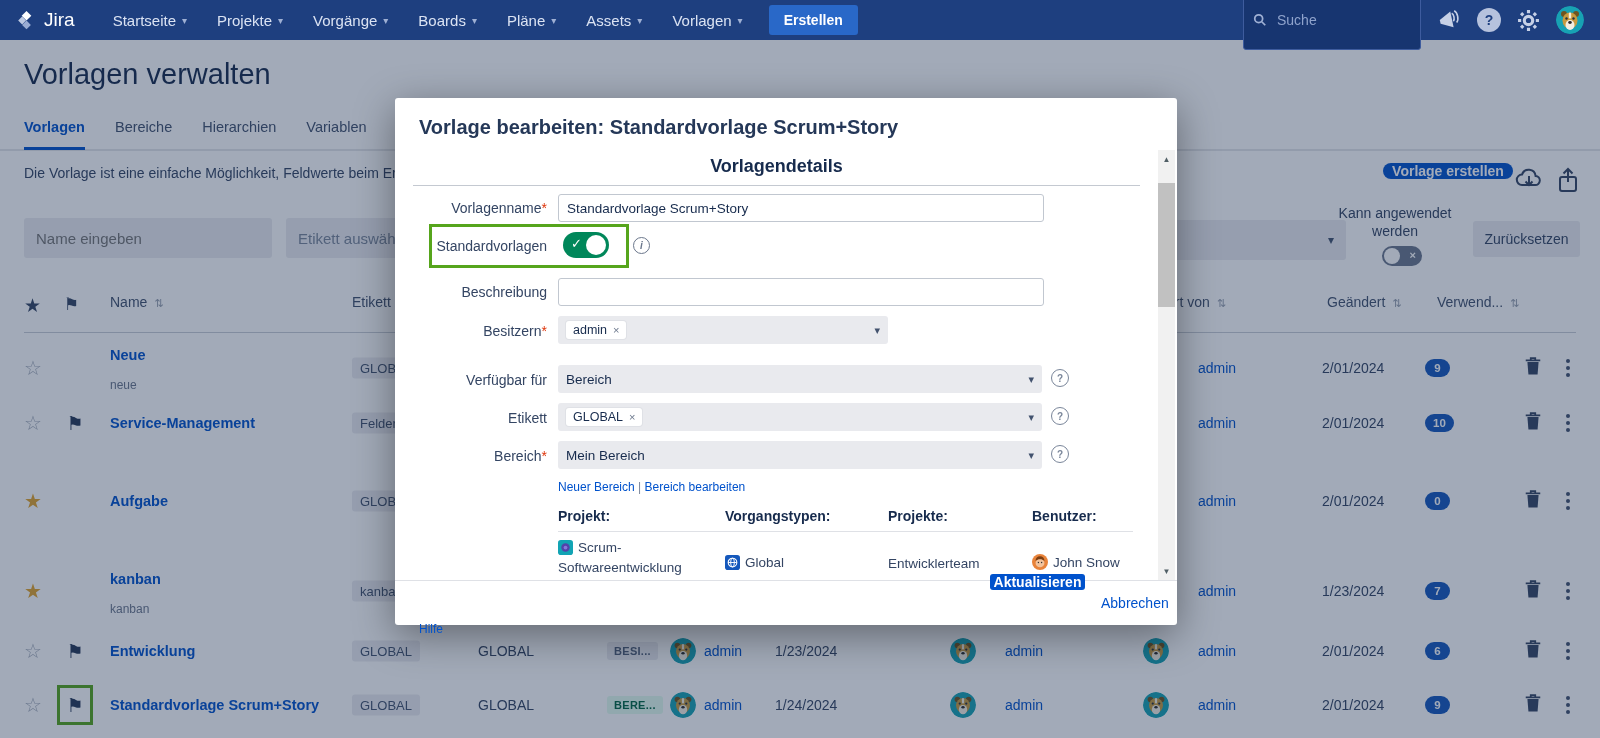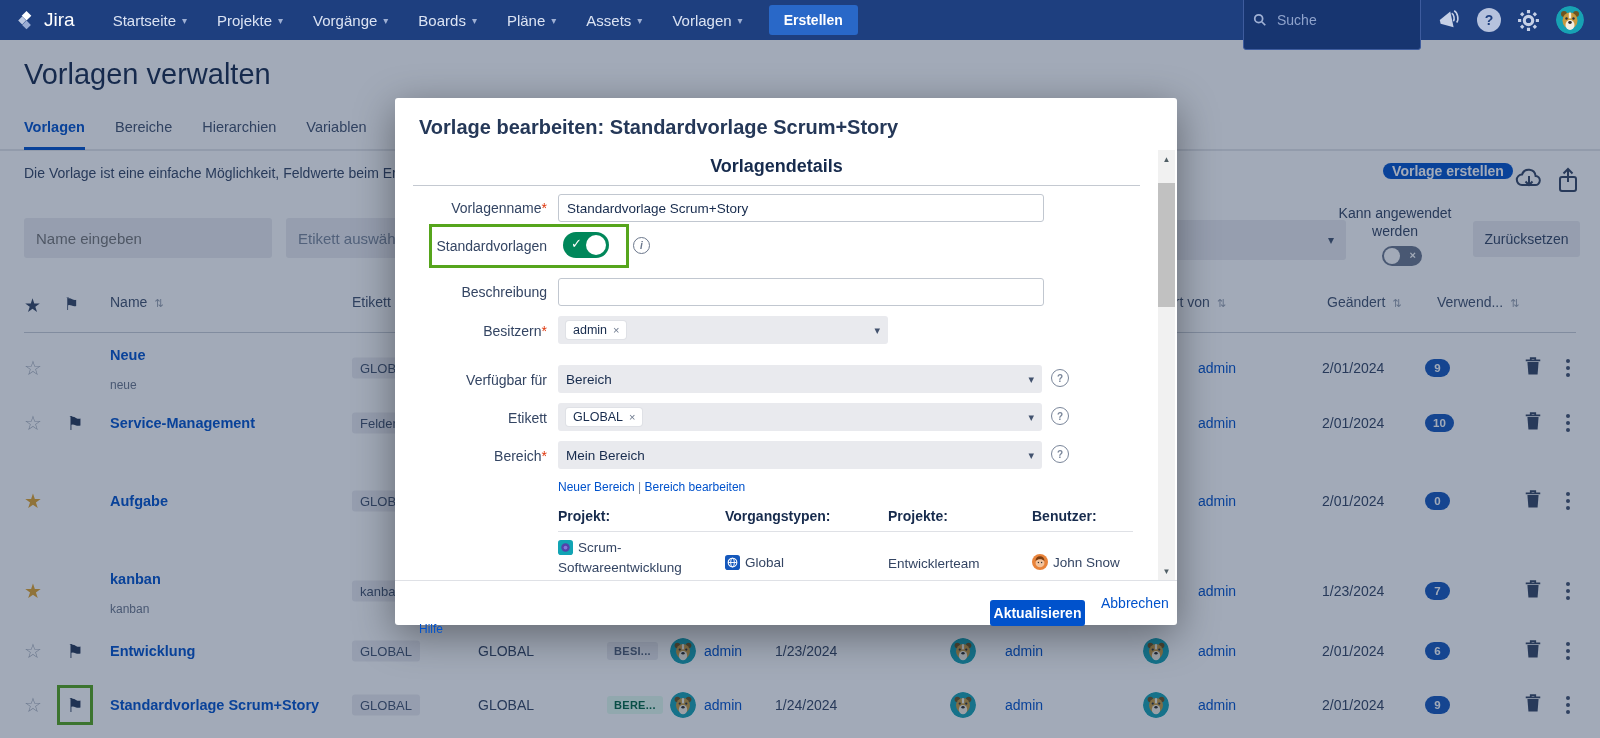--- a/index.html
+++ b/index.html
@@ -109,21 +109,21 @@
     color:#6b778c;font-size:10px;font-weight:700;font-style:italic;display:flex;align-items:center;justify-content:center;cursor:pointer;}
   .m-links{left:163px;top:382px;font-size:12px;color:#0052cc;}
   .m-links .sep{color:#7a869a;}
   .mt-h{top:410px;font-size:14px;font-weight:700;color:#172b4d;}
   .mt-rule{left:163px;top:433px;width:575px;height:1px;background:#dfe1e6;}
   .mt-cell{font-size:13.5px;color:#344563;}
   .proj-wrap{left:163px;top:441px;width:168px;line-height:17px;}
   .mini-ic{display:inline-block;vertical-align:-3px;margin-right:5px;}
   .m-footrule{left:0;top:482px;width:782px;height:1px;background:#dfe1e6;}
   .m-help{left:24px;top:524px;font-size:12px;}
-  .m-update{left:595px;top:502px;width:95px;height:26px;font-size:14px;}
+  .m-update{left:595px;top:476px;width:95px;height:16px;font-size:14px;}
   .m-cancel{left:706px;top:497px;font-size:14px;}
   
   .sbar{left:763px;top:52px;width:17px;height:430px;background:#f1f1f1;}
   .sbar .arr{position:absolute;left:0;width:17px;height:14px;display:flex;align-items:center;
     justify-content:center;font-size:8px;color:#505f66;cursor:pointer;}
   .sbar .up{top:2px;}.sbar .down{bottom:2px;}
   .sbar .thumb{position:absolute;left:0;top:33px;width:17px;height:124px;background:#c1c1c1;cursor:pointer;}
 </style>
 </head>
 <body>

